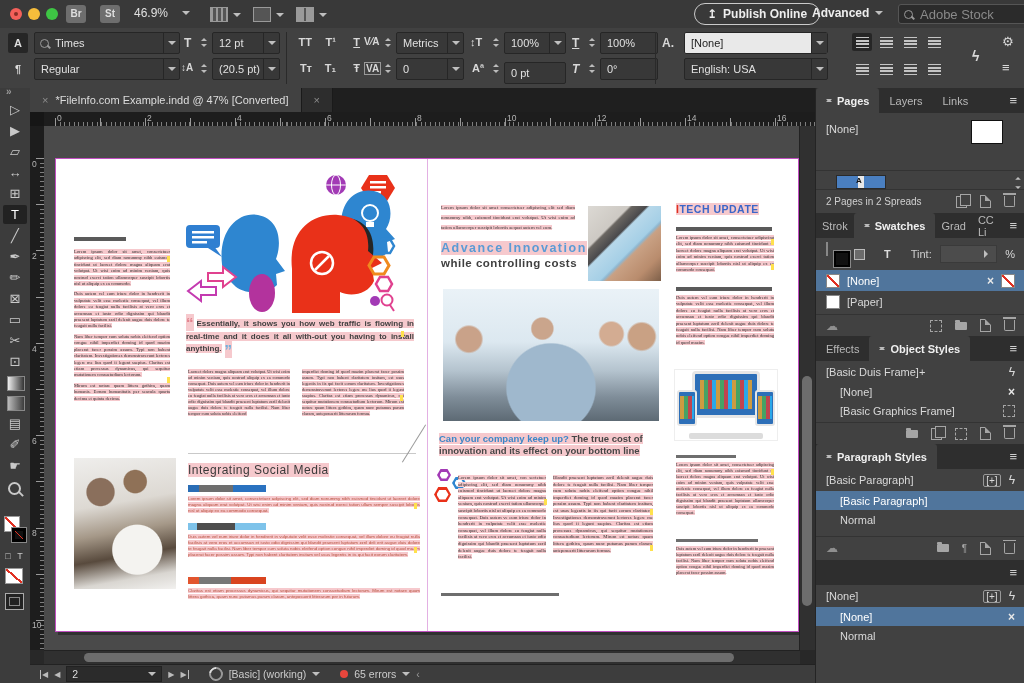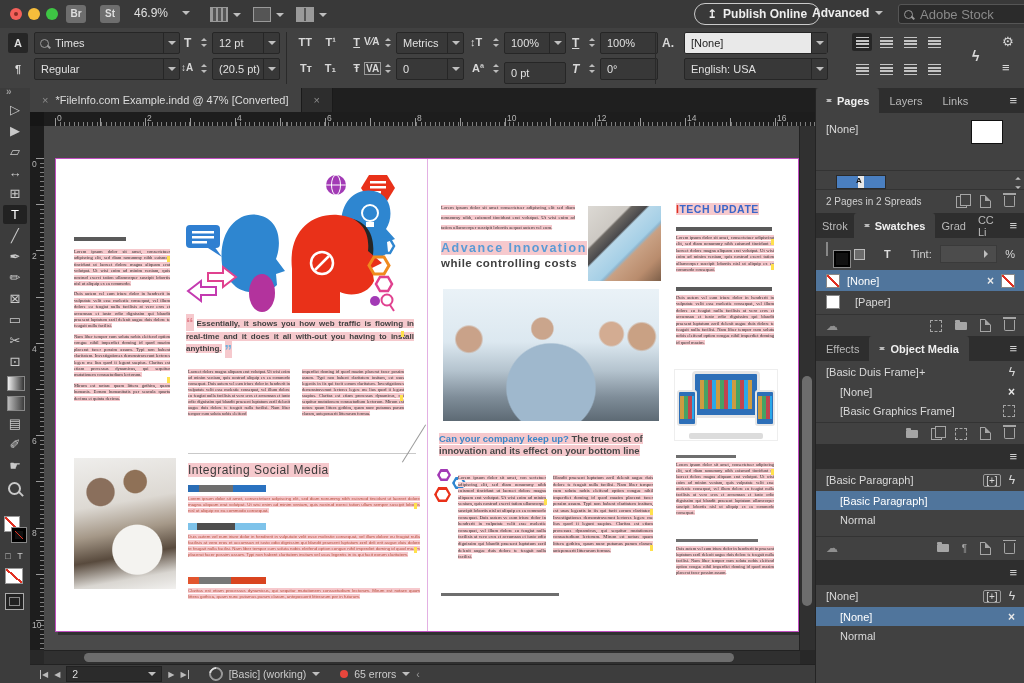--- a/index.html
+++ b/index.html
@@ -643,42 +643,42 @@
               <i class="td" style="transform:rotate(-90deg);margin:0"></i>
             </span>
           <span>%</span>
         </div>
         <div class="prow selrow" style="top:32px;height:21px;gap:7px">
           <i class="sw none"></i>
           <span style="flex:1">[None]</span>
           <span class="xic">×</span>
           <i class="sw none"></i>
           </div>
-        <div class="prow" style="top:53px;height:21px;gap:15px">
+        <div class="prow" style="top:53px;height:21px;gap:7px">
           <i class="sw"></i>
           <span style="flex:1">[Paper]</span>
           </div>
         <div class="iconbar" style="top:76px;height:22px">
           <span style="color:#8f8f8f;font-size:12px">☁</span>
           <i class="mi mi-frame" style="margin-left:auto"></i>
           <i class="mi mi-folder"></i>
           <i class="mi mi-new"></i>
           <i class="mi mi-trash"></i>
         </div>
       </div>
     </div>
 
     <div class="panel" style="top:248px;height:108px">
       <div class="ptabs">
         <span class="ptab">
             <span>Effects</span>
           </span>
         <span class="ptab on">
             <i class="clps"></i>
-            <span>Object Media</span>
+            <span>Object Styles</span>
           </span>
         <span class="pmenu">≡</span>
       </div>
       <div class="pbody">
         <div class="prow" style="top:2px;height:18px">
           <span>[Basic Duis Frame]+</span>
           <span class="boltic" style="margin-left:auto">ϟ</span>
           </div>
         <div class="prow" style="top:22px;height:18px;padding-left:24px">
           <span>[None]</span>
@@ -693,20 +693,24 @@
           <i class="mi mi-pages"></i>
           <i class="mi mi-frame"></i>
           <i class="mi mi-new"></i>
           <i class="mi mi-trash"></i>
         </div>
       </div>
     </div>
 
     <div class="panel" style="top:356px;height:116px">
       <div class="ptabs">
+        <span class="ptab on">
+            <i class="clps"></i>
+            <span>Paragraph Styles</span>
+          </span>
         <span class="pmenu">≡</span>
       </div>
       <div class="pbody">
         <div class="prow" style="top:2px;height:18px;gap:8px">
           <span>[Basic Paragraph]</span>
           <span class="plusbox" style="margin-left:auto">[+]</span>
           <span class="boltic">ϟ</span>
           </div>
         <div class="prow selrow" style="top:22px;height:19px;padding-left:24px">
           <span>[Basic Paragraph]</span>

